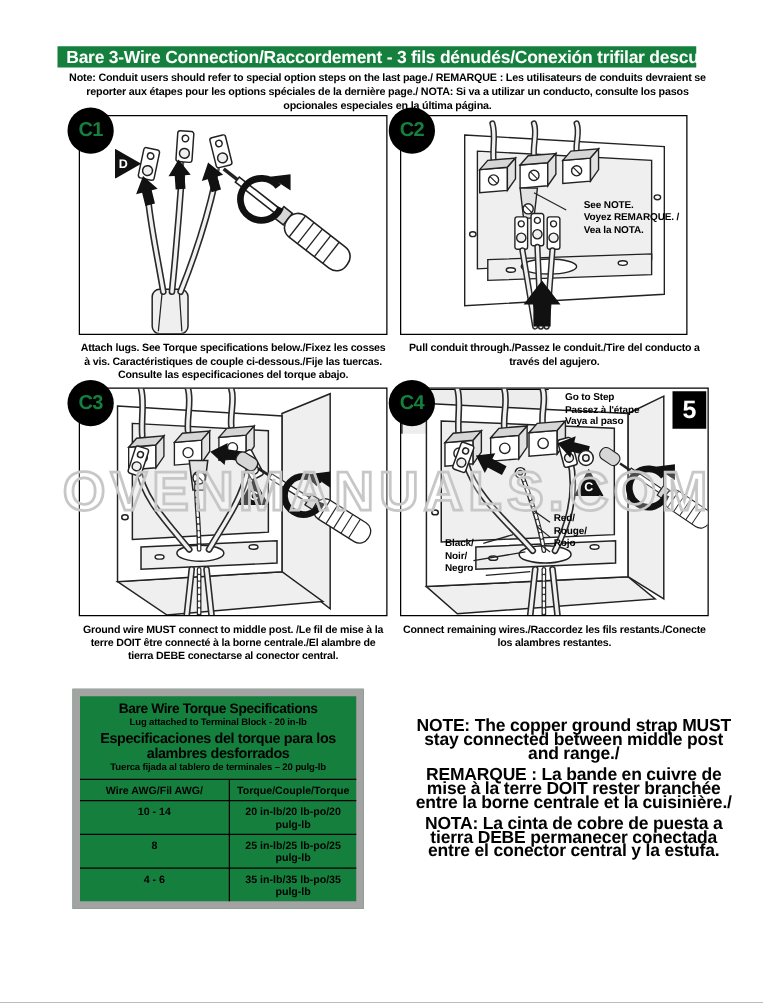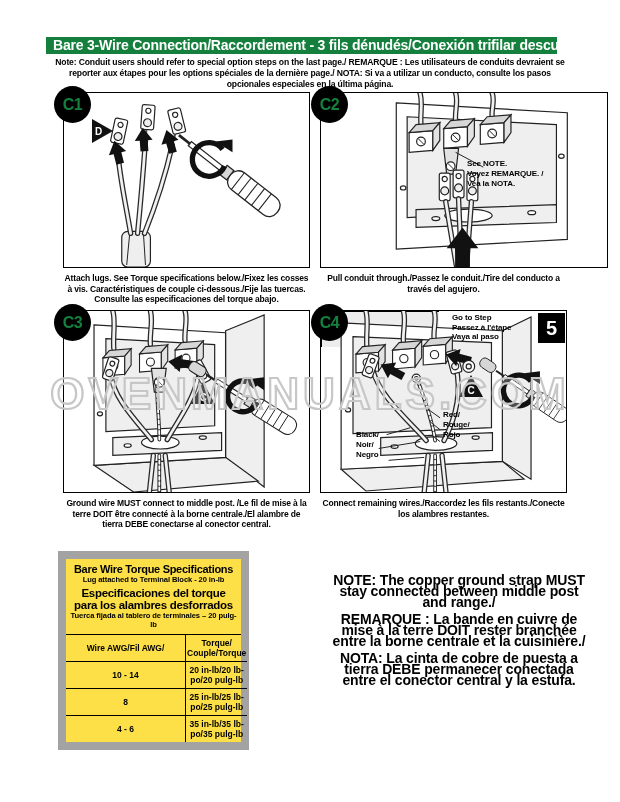--- a/index.html
+++ b/index.html
@@ -10,21 +10,21 @@
   .header-bar{left:46px;top:37px;width:511px;height:17px;background:#15803d;color:#fff;
     font-size:14px;font-weight:700;line-height:17px;padding-left:7px;box-sizing:border-box;
     letter-spacing:-0.2px;white-space:nowrap;}
   .top-note{left:50px;top:57px;width:520px;text-align:center;font-size:8.6px;font-weight:700;
     line-height:11px;letter-spacing:-0.15px;}
   .top-note b{font-weight:800;}
   
   .panel{position:absolute;border:1.7px solid #000;background:#fff;box-sizing:border-box;}
   .panel svg{position:absolute;left:0;top:0;width:100%;height:100%;}
   .p-c1{left:63px;top:92px;width:247px;height:176px;}
-  .p-c2{left:320px;top:92px;width:288px;height:176px;}
+  .p-c2{left:320px;top:92px;width:230px;height:176px;}
   .p-c3{left:63px;top:310px;width:247px;height:183px;}
   .p-c4{left:320px;top:310px;width:247px;height:183px;}
   .badge{position:absolute;left:-10px;top:-7px;width:37px;height:37px;border-radius:50%;
     background:#000;color:#15803d;font-size:16px;font-weight:800;display:flex;align-items:center;
     justify-content:center;z-index:6;letter-spacing:-0.5px;}
   .caption{position:absolute;text-align:center;font-size:8.5px;font-weight:700;line-height:10.5px;
     letter-spacing:-0.15px;}
   .cap-c1{left:63px;top:273px;width:247px;}
   .cap-c2{left:320px;top:273px;width:247px;}
   .cap-c3{left:63px;top:498px;width:247px;}
@@ -48,28 +48,28 @@
   .tri-up{width:24px;height:22px;clip-path:polygon(50% 0,100% 100%,0 100%);
     font-size:10px;padding-bottom:1px;box-sizing:border-box;}
   .m-d{left:28px;top:26px;}
   .m-c3{left:127px;top:71px;}
   .m-c4{left:138px;top:64px;}
   
   .watermark{left:0;top:366px;width:620px;text-align:center;font-size:44px;font-weight:800;
     letter-spacing:4px;color:rgba(255,255,255,0.25);-webkit-text-stroke:2.2px #c7c7c7;
     z-index:50;pointer-events:none;line-height:56px;}
   
-  .tq-table{left:58px;top:551px;width:191px;border:8px solid #a3a3a3;box-sizing:border-box;background:#fde047;}
+  .tq-table{left:58px;top:551px;width:233px;border:6px solid #a3a3a3;box-sizing:border-box;background:#15803d;}
   .tq-head{padding:4px 3px 5px;text-align:center;}
   .tq-t1{font-size:11px;font-weight:800;line-height:12px;letter-spacing:-0.3px;}
   .tq-s{font-size:7.6px;font-weight:700;line-height:9px;letter-spacing:-0.1px;}
   .tq-t2{font-size:11.5px;font-weight:800;line-height:12px;margin-top:3px;letter-spacing:-0.3px;}
   .tq-grid{border-top:1.7px solid #000;display:grid;grid-template-columns:120px 1fr;}
   .tq-cell{border-bottom:1.4px solid #000;text-align:center;font-size:8.5px;font-weight:700;
-    line-height:10px;padding:3px 1px;display:flex;flex-direction:column;justify-content:center;}
+    line-height:10px;padding:3px 1px;display:flex;flex-direction:row;justify-content:center;}
   .tq-c1{border-right:1.4px solid #000;}
   .tq-grid .last{border-bottom:none;}
   
   .bottom-note{left:327px;top:559px;width:264px;text-align:center;font-size:14px;font-weight:700;
     line-height:11px;letter-spacing:-0.15px;margin-top:16px;}
   .bottom-note p{margin:0 0 6px;}
   .bottom-note b{font-weight:800;}
   
   .fw{fill:#fff;stroke:#222;stroke-width:1.2;}
   .fg{fill:#efefef;stroke:#222;stroke-width:1.2;}

